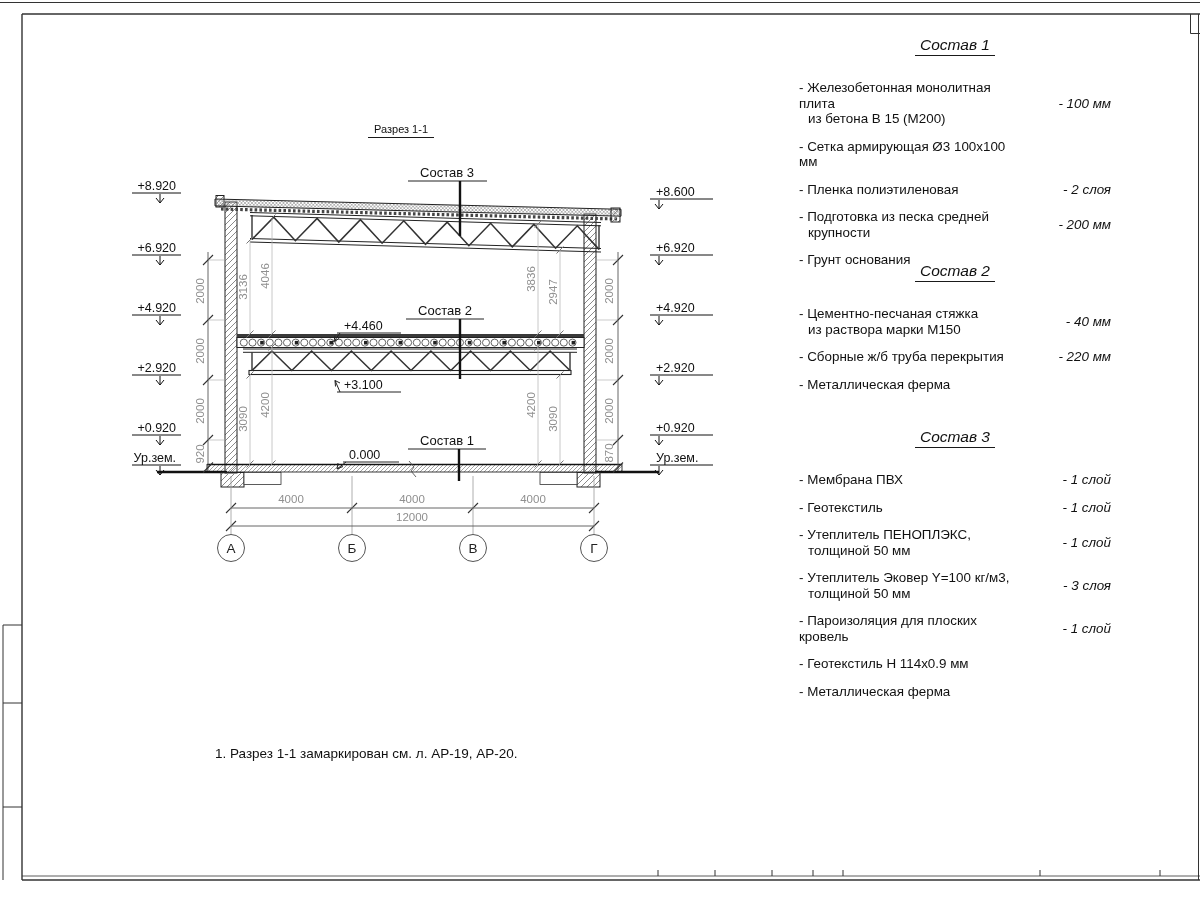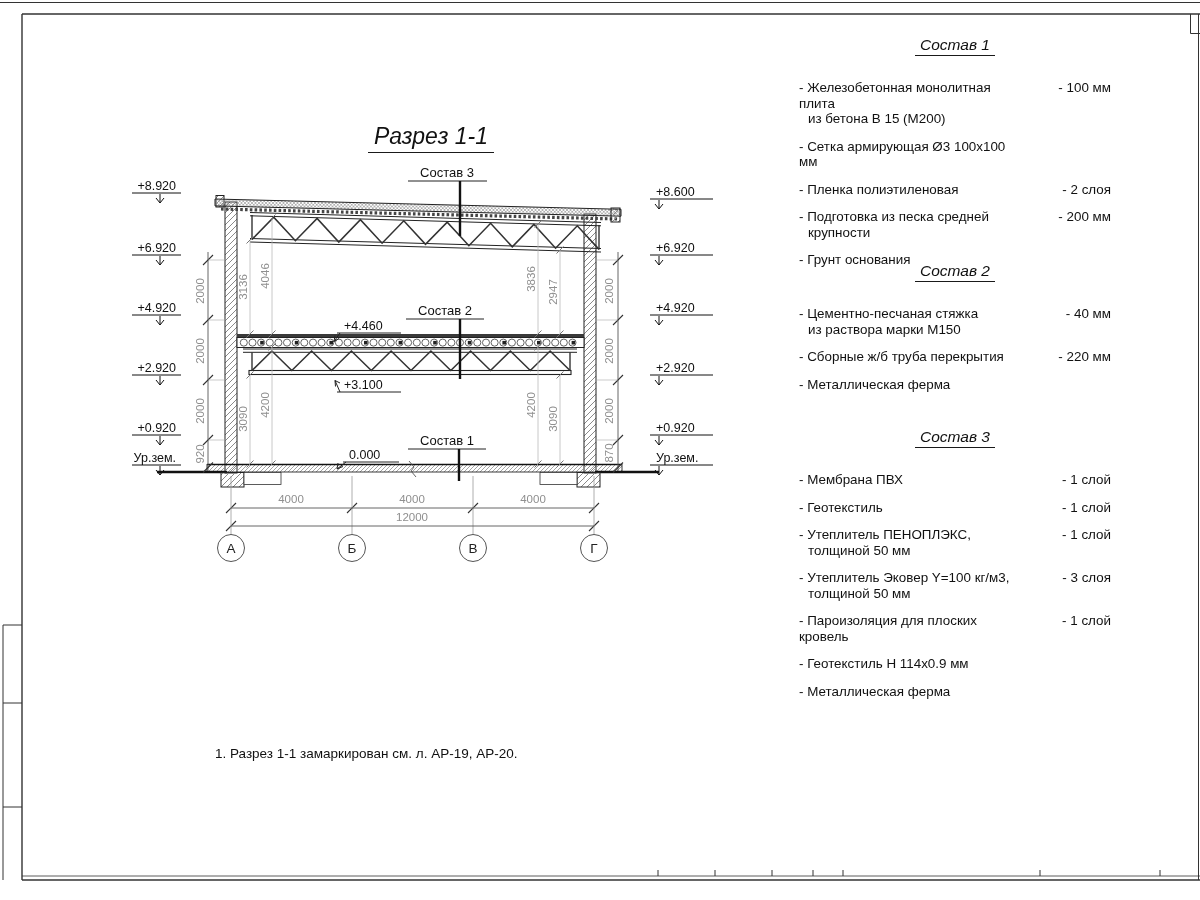--- a/index.html
+++ b/index.html
@@ -4,32 +4,32 @@
 <style>
   html,body{margin:0;padding:0;background:#e8e8e8;}
   .sheet{position:relative;width:1200px;height:900px;background:#fff;overflow:hidden;
          font-family:"Liberation Sans",sans-serif;color:#111;}
   svg{position:absolute;left:0;top:0;}
   svg text{font-family:"Liberation Sans",sans-serif;}
   .dimtxt{fill:#8f8f8f;font-size:11.5px;}
   .lvltxt{fill:#111;font-size:12.5px;}
   .leadertxt{fill:#111;font-size:13px;}
   .axistxt{fill:#222;font-size:13.5px;}
-  .title{position:absolute;left:368px;top:123px;font-style:italic;font-size:23px;
+  .title{position:absolute;left:368px;top:123px;font-size:11px;
          border-bottom:1.5px solid #1a1a1a;padding:0 6px 2px;}
   .specs-sec{position:absolute;width:312px;}
   .spec-1{left:799px;top:36px;}
   .spec-2{left:799px;top:262px;}
   .spec-3{left:799px;top:428px;}
   .sec-head{display:block;text-align:center;margin-bottom:26px;}
   .sec-head span{font-style:italic;font-size:15.5px;border-bottom:1.3px solid #1a1a1a;padding:0 5px 2px;}
-  .spec-item{display:flex;align-items:flex-start;margin-bottom:12px;font-size:13.4px;line-height:15.5px;}
+  .spec-item{display:flex;align-items:center;margin-bottom:12px;font-size:13.4px;line-height:15.5px;}
   .spec-label{flex:1;}
   .spec-label .l2{padding-left:9px;}
-  .spec-value{width:92px;text-align:right;white-space:nowrap;}
+  .spec-value{width:92px;text-align:right;white-space:nowrap;font-style:italic;}
   .note{position:absolute;left:207px;top:746px;font-size:13.5px;margin-left:8px;}
 </style>
 </head>
 <body>
 
 <div class="sheet">
 
   <svg width="1200" height="900" viewBox="0 0 1200 900">
     <defs>
       <pattern id="hw" width="6" height="6" patternUnits="userSpaceOnUse">

